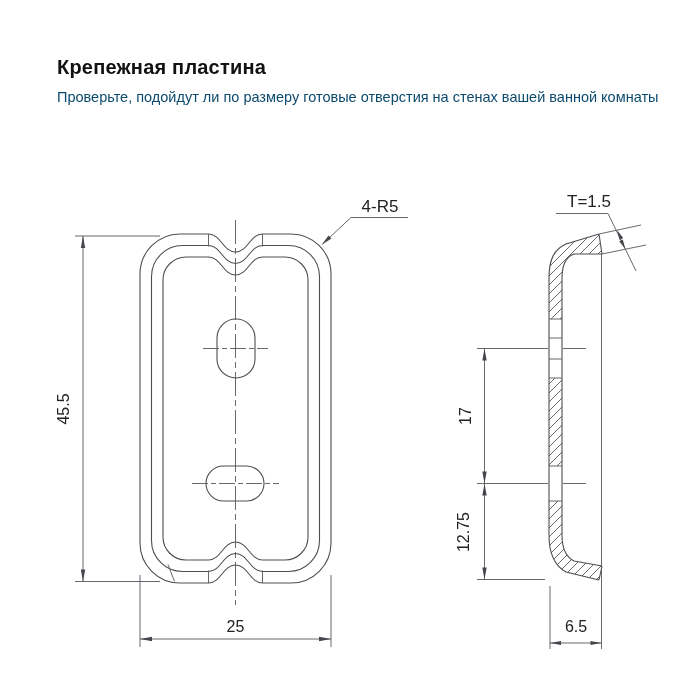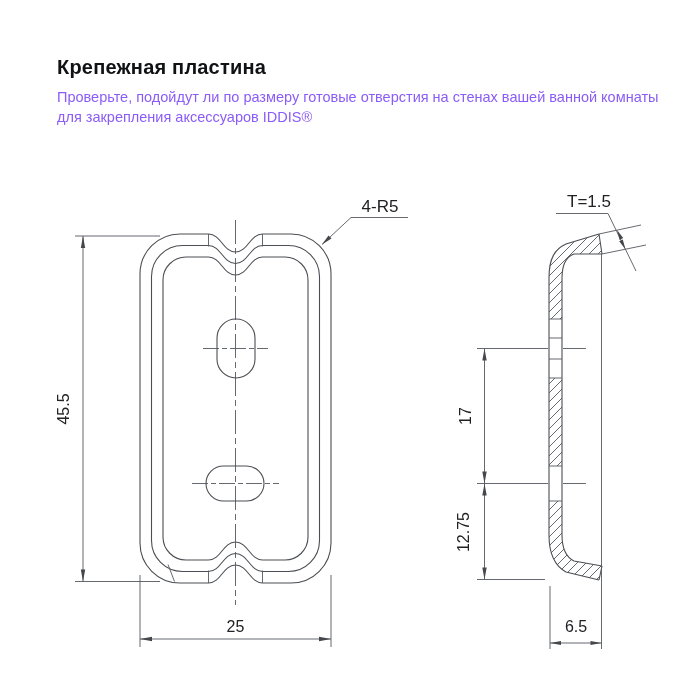--- a/index.html
+++ b/index.html
@@ -1,39 +1,38 @@
 <!DOCTYPE html>
 <html><head>
 <meta charset="utf-8">
 <style>
   html,body{margin:0;padding:0;background:#ffffff;}
   .canvas{position:relative;width:700px;height:700px;background:#ffffff;overflow:hidden;
           font-family:"Liberation Sans", sans-serif;margin-top:6px;}
   .title{position:absolute;left:57px;top:50px;font-size:20px;font-weight:700;color:#111214;
          letter-spacing:.2px;white-space:nowrap;}
-  .desc{position:absolute;left:57px;top:81px;font-size:14.5px;line-height:20px;color:#8b5cf6;}
+  .desc{position:absolute;left:57px;top:81px;font-size:14.5px;line-height:20px;color:#0c4a6e;text-align:center;}
   .desc div{white-space:nowrap;}
   svg{position:absolute;left:0;top:0;}
   .ln{stroke:#4b4e53;stroke-width:1.1;fill:none;}
   .thin{stroke:#55585d;stroke-width:0.9;fill:none;}
   .cl{stroke:#55585d;stroke-width:0.9;fill:none;stroke-dasharray:24 4 6 4;}
   .ch{stroke:#55585d;stroke-width:0.9;fill:none;stroke-dasharray:16 3 5 3;}
   .ah{fill:#44474b;stroke:none;}
   .dimtxt{font-family:"Liberation Sans", sans-serif;font-size:16px;fill:#212225;}
   .lbltxt{font-family:"Liberation Sans", sans-serif;font-size:17px;fill:#212225;}
 </style>
 </head>
 <body>
 
 <div class="canvas">
 
   <div class="title">Крепежная пластина</div>
   <div class="desc">
     <div>Проверьте, подойдут ли по размеру готовые отверстия на стенах вашей ванной комнаты</div>
-    <div>для закрепления аксессуаров IDDIS®</div>
   </div>
 
   <svg width="700" height="700" viewBox="0 0 700 700">
     <defs>
       <pattern id="hatch" width="9" height="9" patternUnits="userSpaceOnUse">
         <path d="M0,9 L9,0" stroke="#55585d" stroke-width="0.9"></path>
         <path d="M-2,2 L2,-2" stroke="#55585d" stroke-width="0.9"></path>
         <path d="M7,11 L11,7" stroke="#55585d" stroke-width="0.9"></path>
       </pattern>
     </defs>

